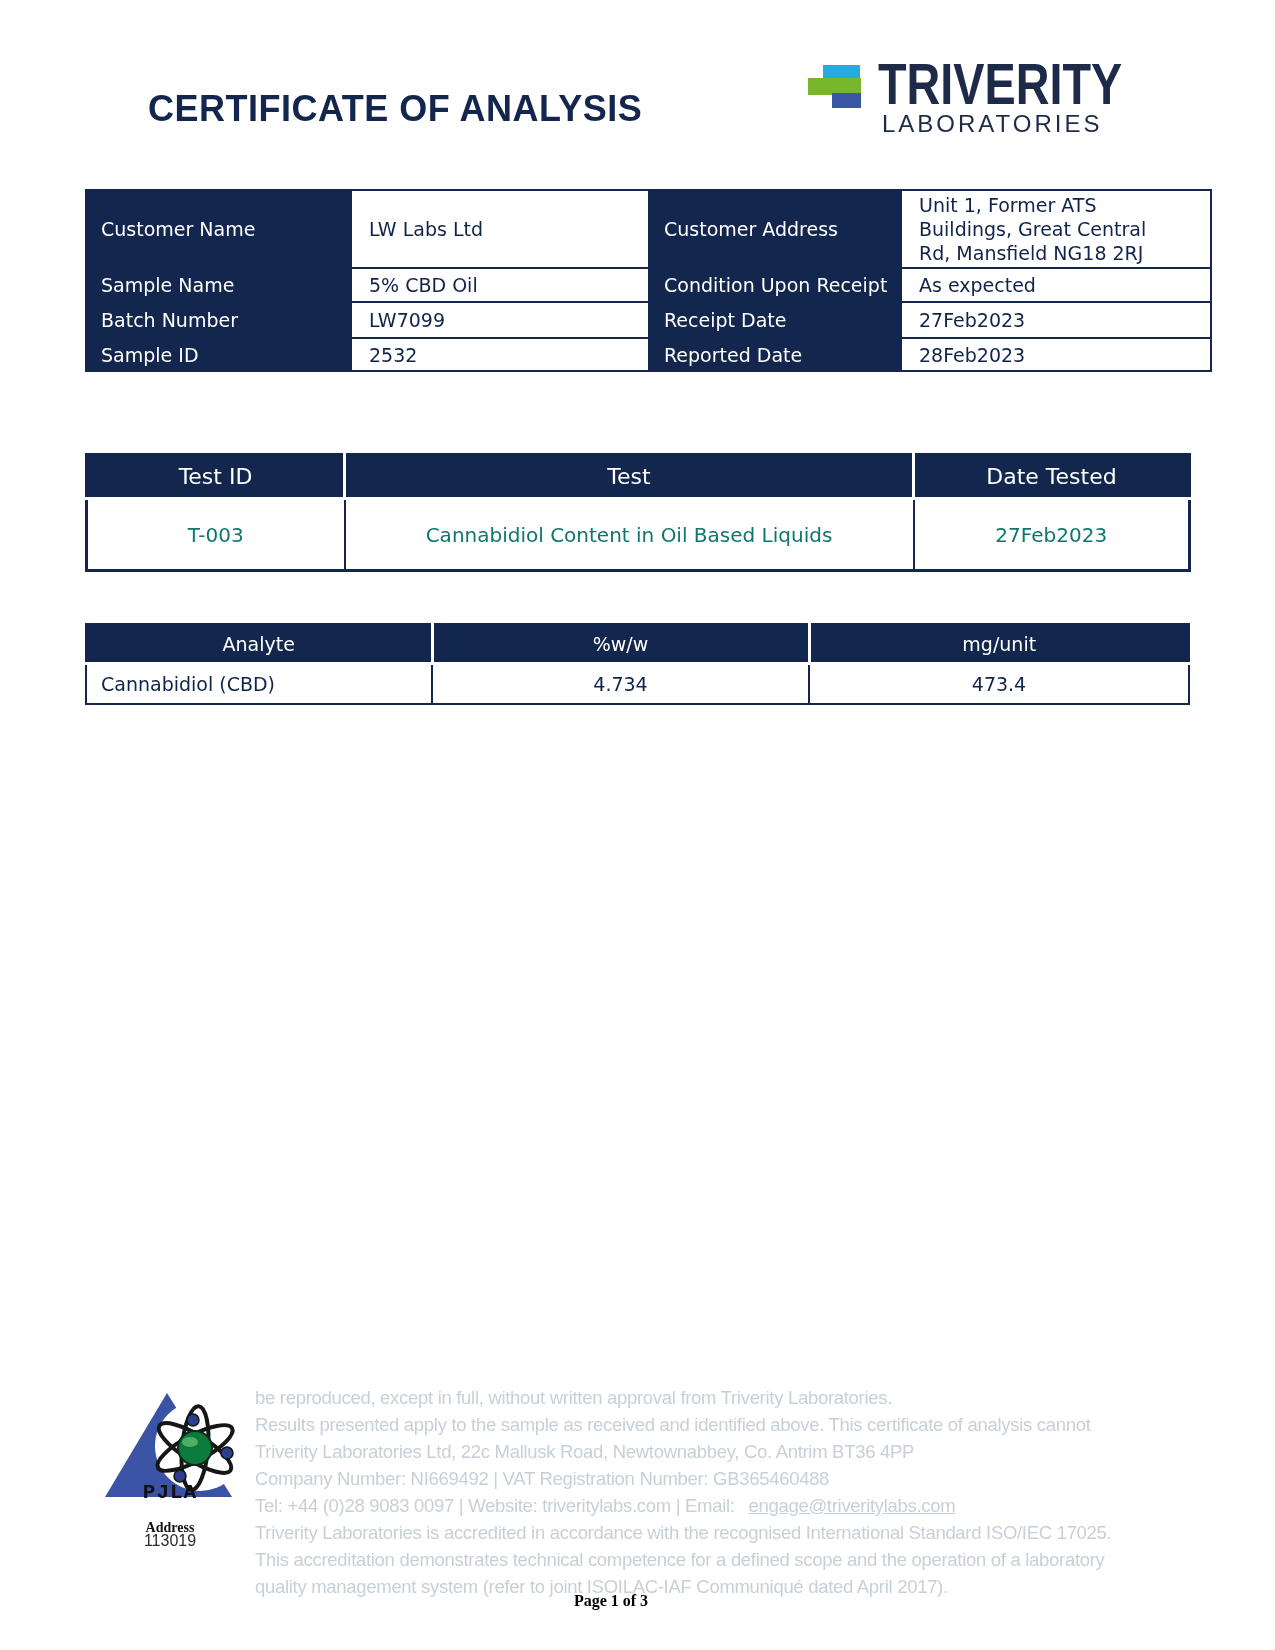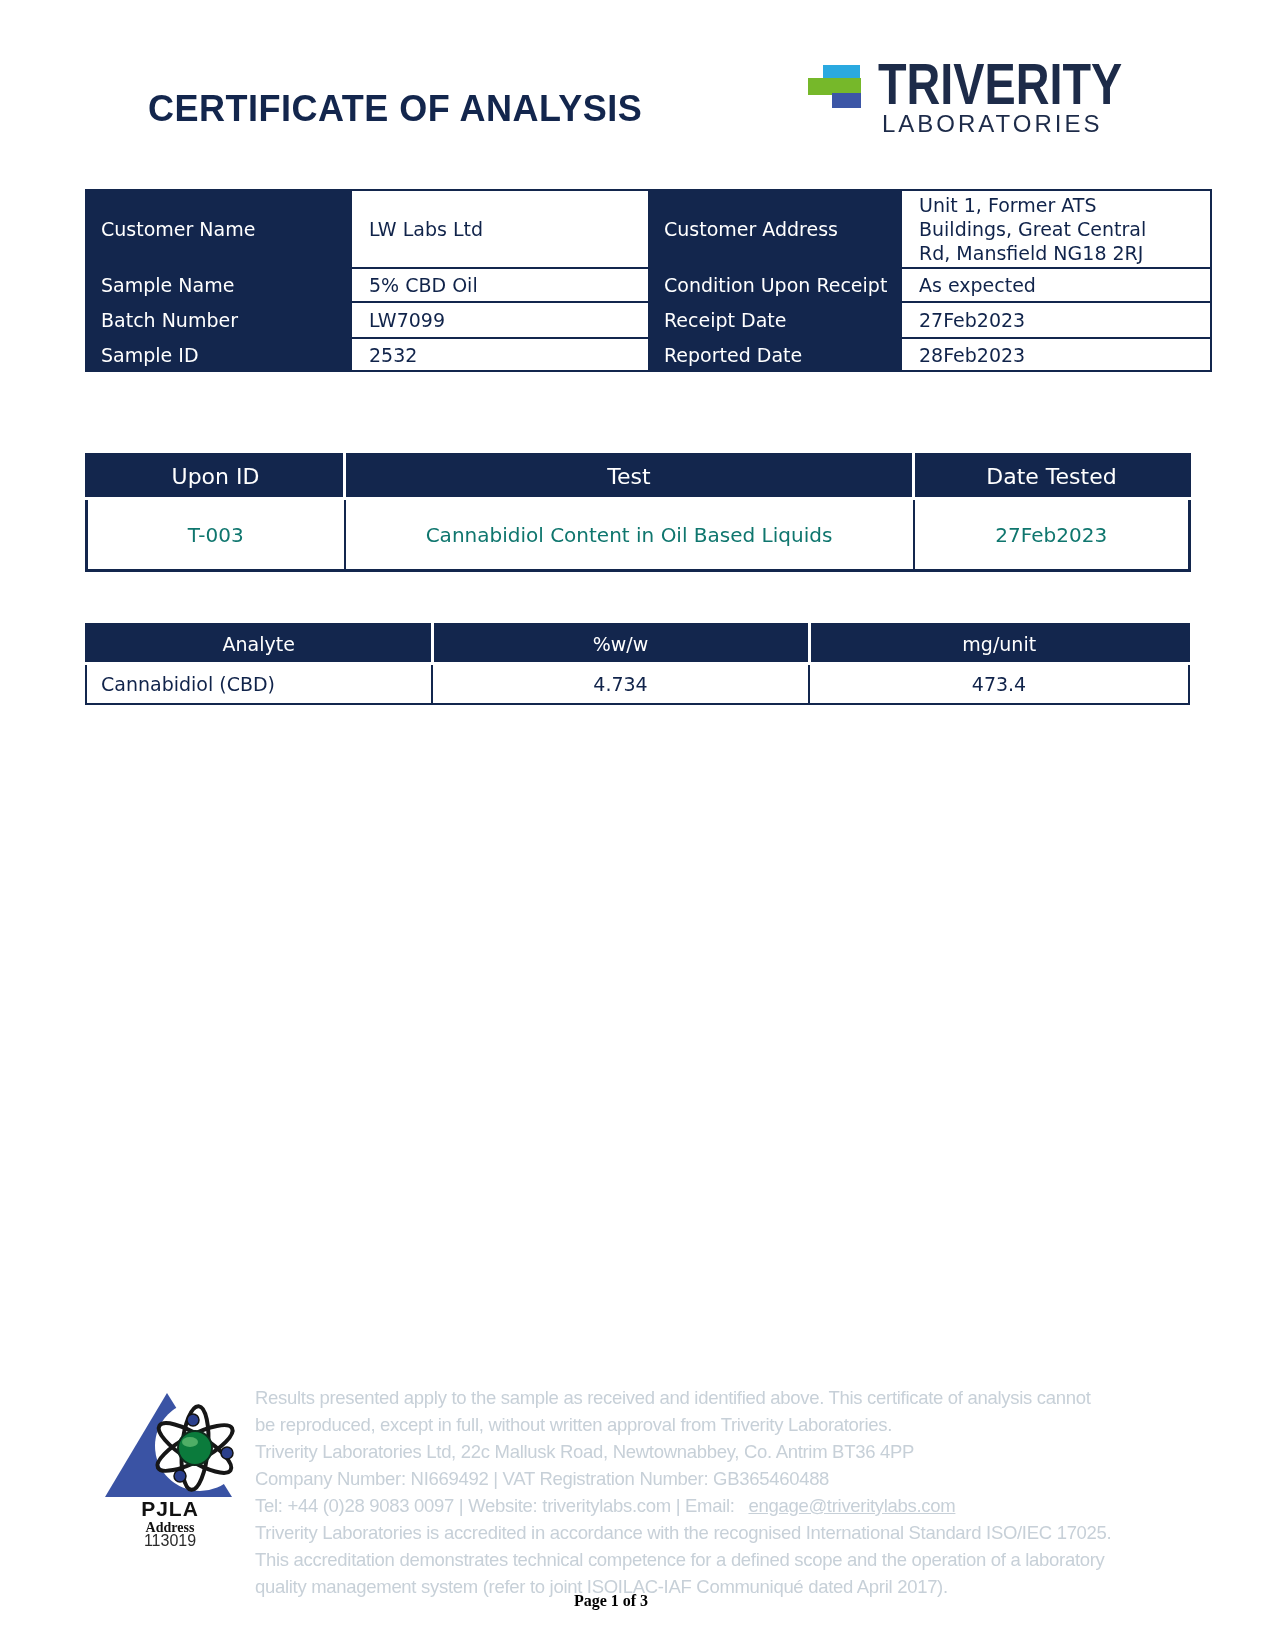--- a/index.html
+++ b/index.html
@@ -83,22 +83,22 @@
   .footer-line{white-space:nowrap;}
   .email-link{text-decoration:underline;color:#C7D0D8;cursor:pointer;margin-left:9px;}
   .page-number{
     position:absolute;left:611px;top:1592px;transform:translateX(-50%);
     font-family:"Liberation Serif", serif;
     font-weight:bold;font-size:16px;color:#000000;white-space:nowrap;z-index:5;
   }
   .pjla{position:absolute;left:100px;top:1390px;width:140px;height:170px;}
   .pjla-svg{position:absolute;left:0;top:0;}
   .pjla-name{
-    position:absolute;left:0;top:107px;width:140px;text-align:center;
-    font-family:Liberation Sans, sans-serif;font-weight:bold;font-size:21px;
+    position:absolute;left:0;top:91px;width:140px;text-align:center;
+    font-family:Liberation Mono, monospace;font-weight:bold;font-size:21px;
     letter-spacing:1px;color:#111111;
   }
   .pjla-sub{
     position:absolute;left:0;top:130px;width:140px;text-align:center;
     font-family:"Liberation Serif", serif;font-weight:bold;font-size:14px;
     color:#111111;
   }
   .pjla-number{
     position:absolute;left:0;top:142px;width:140px;text-align:center;
     font-family:"Liberation Sans", sans-serif;font-size:16px;color:#2b2b2b;
@@ -159,21 +159,21 @@
     </table>
 
   <table class="test-table">
     <colgroup>
       <col style="width:258px">
         <col style="width:569px">
         <col style="width:276px">
     </colgroup>
     <tbody>
         <tr>
-      <th>Upon ID</th>
+      <th>Test ID</th>
       <th>Test</th>
       <th>Date Tested</th>
     </tr>
     <tr>
       <td>T-003</td>
       <td>Cannabidiol Content in Oil Based Liquids</td>
       <td>27Feb2023</td>
     </tr>
   </tbody>
     </table>
@@ -214,22 +214,22 @@
         <circle cx="127" cy="63" r="6"></circle>
         <circle cx="80" cy="86" r="6"></circle>
       </g>
     </svg>
     <div class="pjla-name">PJLA</div>
     <div class="pjla-sub">Address</div>
     <div class="pjla-number">113019</div>
   </div>
 
   <div class="footer-text">
+    <div class="footer-line">be reproduced, except in full, without written approval from Triverity Laboratories.</div>
     <div class="footer-line">Results presented apply to the sample as received and identified above. This certificate of analysis cannot</div>
-    <div class="footer-line">be reproduced, except in full, without written approval from Triverity Laboratories.</div>
     <div class="footer-line">Triverity Laboratories Ltd, 22c Mallusk Road, Newtownabbey, Co. Antrim BT36 4PP</div>
     <div class="footer-line">Company Number: NI669492 | VAT Registration Number: GB365460488</div>
     <div class="footer-line"><span>Tel: +44 (0)28 9083 0097 | Website: triveritylabs.com | Email: </span><span class="email-link">engage@triveritylabs.com</span></div>
     <div class="footer-line">Triverity Laboratories is accredited in accordance with the recognised International Standard ISO/IEC 17025.</div>
     <div class="footer-line">This accreditation demonstrates technical competence for a defined scope and the operation of a laboratory</div>
     <div class="footer-line">quality management system (refer to joint ISOILAC-IAF Communiqué dated April 2017).</div>
   </div>
 
   <div class="page-number">Page 1 of 3</div>
 

